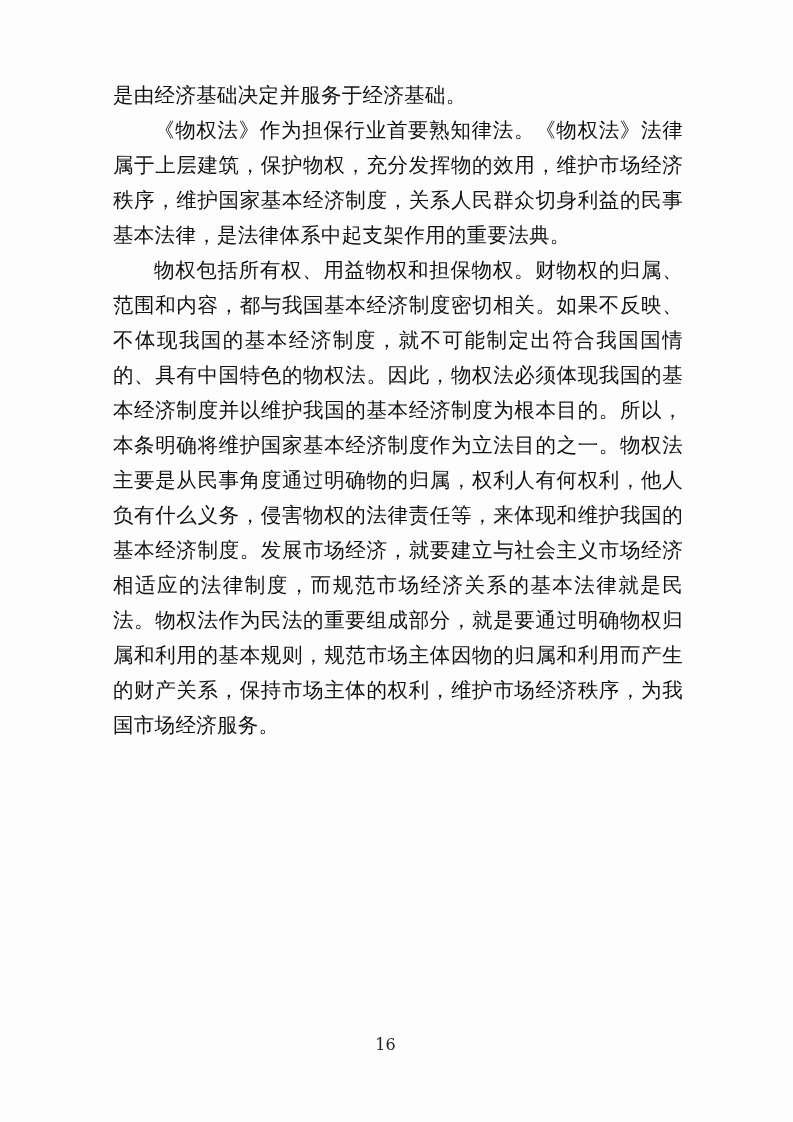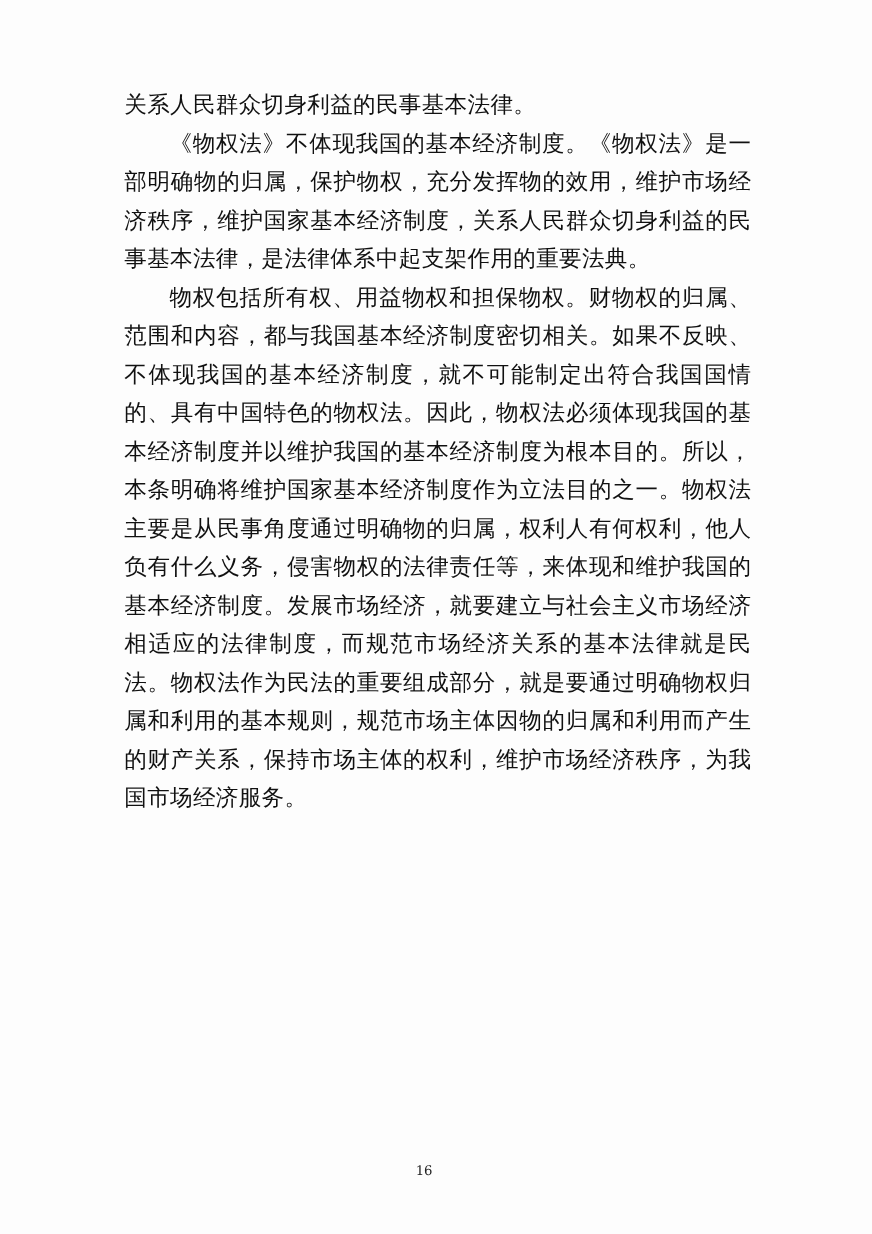--- a/index.html
+++ b/index.html
@@ -49,29 +49,28 @@
     padding-right: 8px;
     letter-spacing: 0.3px;
     color: #111;
   }
   .page-number {
     position: absolute;
     left: 0;
     top: 1035px;
     width: 771px;
     text-align: center;
-    font-size: 12px;
+    font-size: 16px;
     font-family: "DejaVu Serif", "Liberation Serif", serif;
     color: #222;
-    margin-top: 22px;
   }
 </style>
 </head>
 <body>
 
 <div class="page">
   <div class="content">
-    <p class="para">关系人民群众切身利益的民事基本法律。</p>
-    <p class="para indent">《物权法》不体现我国的基本经济制度。《物权法》是一部明确物的归属，保护物权，充分发挥物的效用，维护市场经济秩序，维护国家基本经济制度，关系人民群众切身利益的民事基本法律，是法律体系中起支架作用的重要法典。</p>
+    <p class="para">是由经济基础决定并服务于经济基础。</p>
+    <p class="para indent">《物权法》作为担保行业首要熟知律法。《物权法》法律属于上层建筑，保护物权，充分发挥物的效用，维护市场经济秩序，维护国家基本经济制度，关系人民群众切身利益的民事基本法律，是法律体系中起支架作用的重要法典。</p>
     <p class="para indent">物权包括所有权、用益物权和担保物权。财物权的归属、范围和内容，都与我国基本经济制度密切相关。如果不反映、不体现我国的基本经济制度，就不可能制定出符合我国国情的、具有中国特色的物权法。因此，物权法必须体现我国的基本经济制度并以维护我国的基本经济制度为根本目的。所以，本条明确将维护国家基本经济制度作为立法目的之一。物权法主要是从民事角度通过明确物的归属，权利人有何权利，他人负有什么义务，侵害物权的法律责任等，来体现和维护我国的基本经济制度。发展市场经济，就要建立与社会主义市场经济相适应的法律制度，而规范市场经济关系的基本法律就是民法。物权法作为民法的重要组成部分，就是要通过明确物权归属和利用的基本规则，规范市场主体因物的归属和利用而产生的财产关系，保持市场主体的权利，维护市场经济秩序，为我国市场经济服务。</p>
   </div>
   <div class="page-number">16</div>
 </div>
 
 </body></html>

